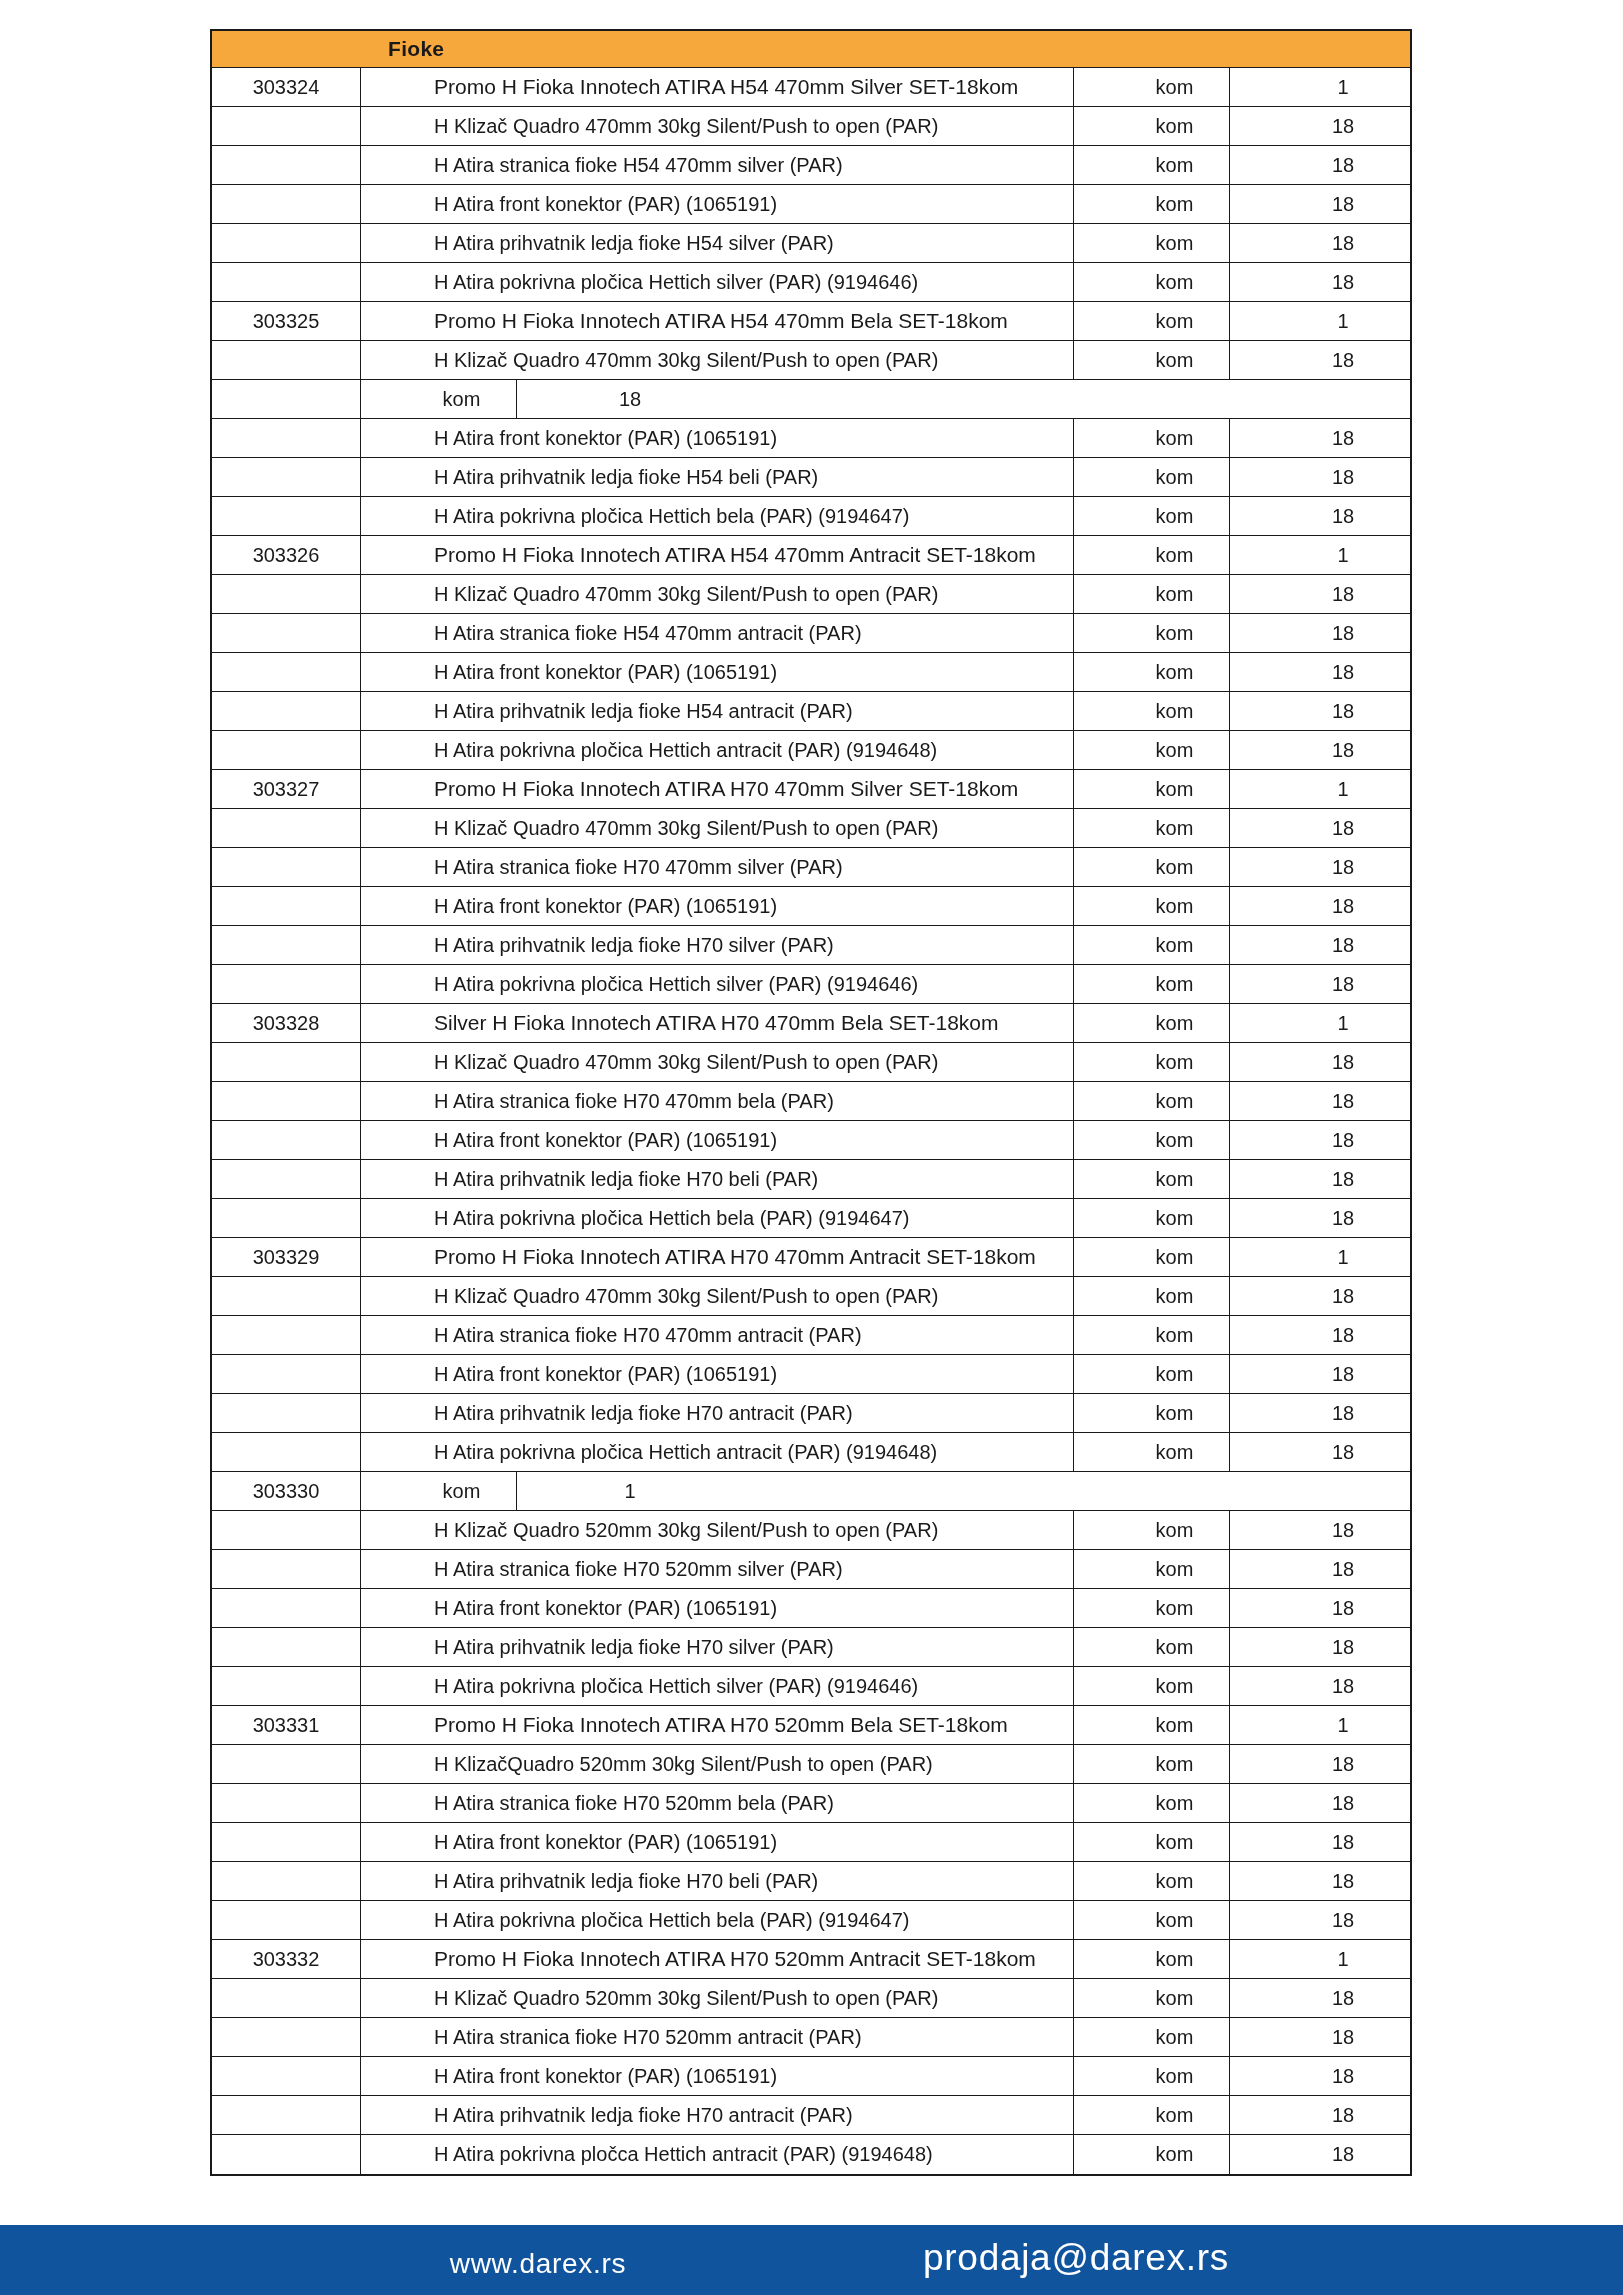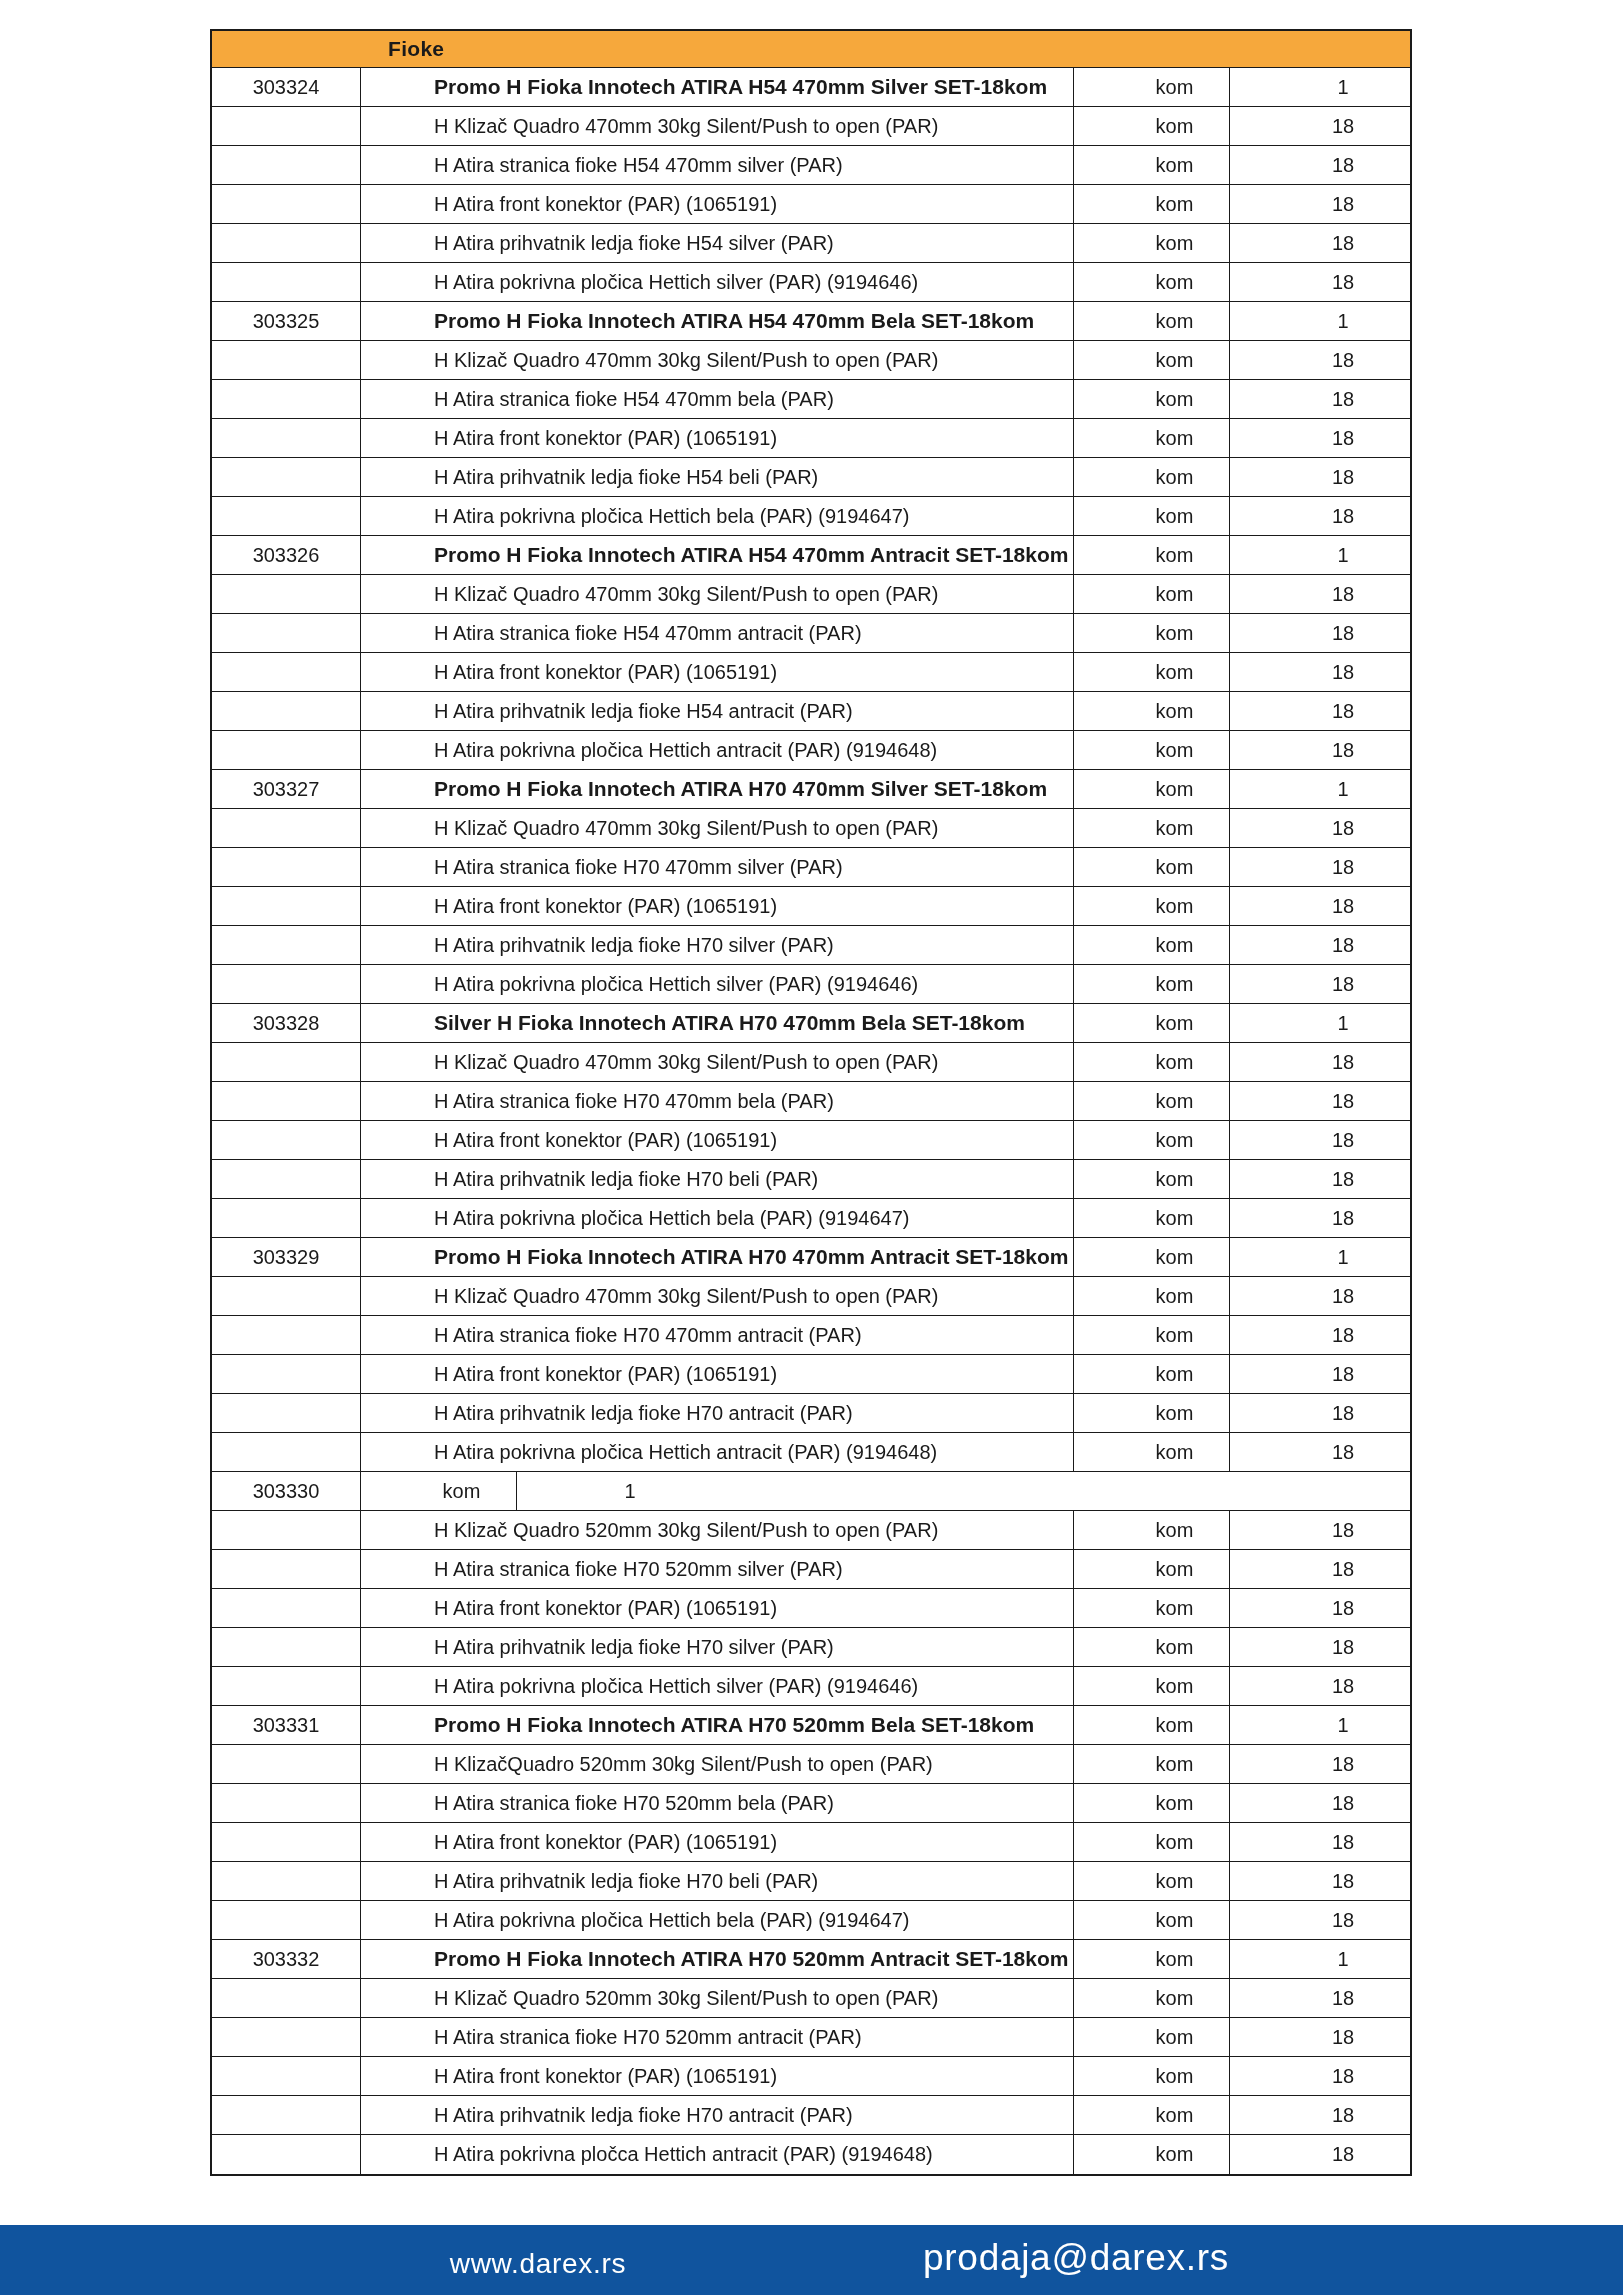--- a/index.html
+++ b/index.html
@@ -67,21 +67,21 @@
   }
   .cell.unit {
     width: 110px;
     border-right: 1.3px solid #1a1a1a;
     justify-content: center;
   }
   .cell.qty {
     width: 134px;
     justify-content: center;
   }
-  .row.group .cell.desc { font-weight: 700; font-size: 21px; }
+  .row.group .cell.desc { font-weight: 400; font-size: 21px; }
 
   
   .footer {
     position: absolute;
     left: 0;
     top: 2225px;
     width: 1623px;
     height: 71px;
     background: #10549E;
   }
@@ -157,21 +157,20 @@
           <div class="cell qty">1</div>
         </div>
         <div class="row">
           <div class="cell code"></div>
           <div class="cell desc">H Klizač Quadro 470mm 30kg Silent/Push to open (PAR)</div>
           <div class="cell unit">kom</div>
           <div class="cell qty">18</div>
         </div>
         <div class="row">
           <div class="cell code"></div>
-          <div class="cell desc">H Atira stranica fioke H54 470mm bela (PAR)</div>
           <div class="cell unit">kom</div>
           <div class="cell qty">18</div>
         </div>
         <div class="row">
           <div class="cell code"></div>
           <div class="cell desc">H Atira front konektor (PAR) (1065191)</div>
           <div class="cell unit">kom</div>
           <div class="cell qty">18</div>
         </div>
         <div class="row">

